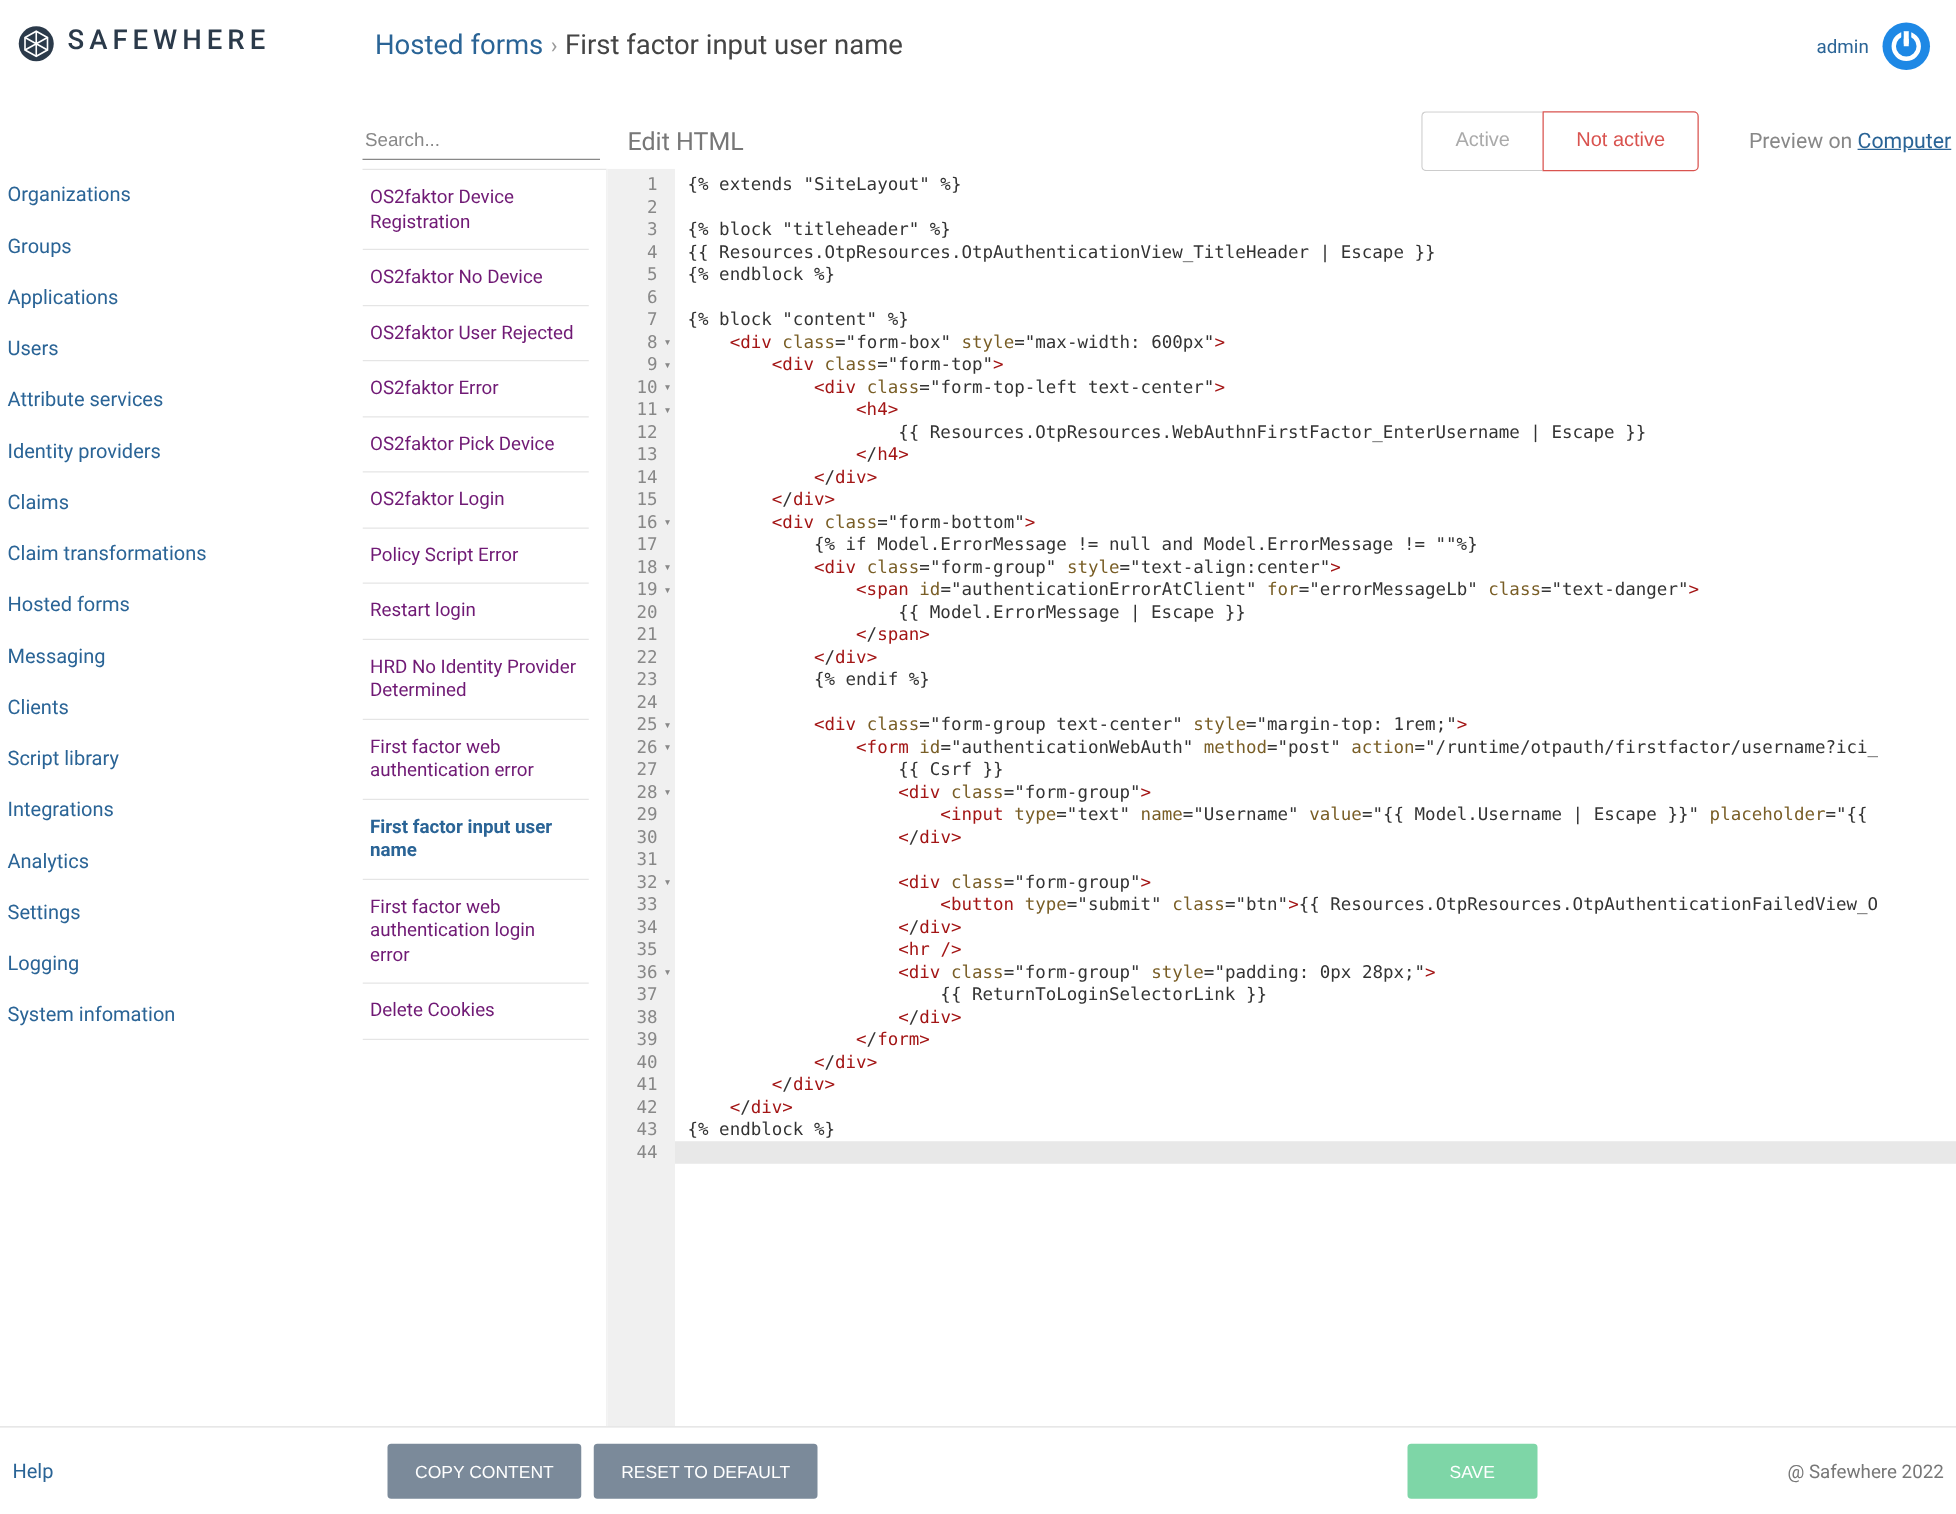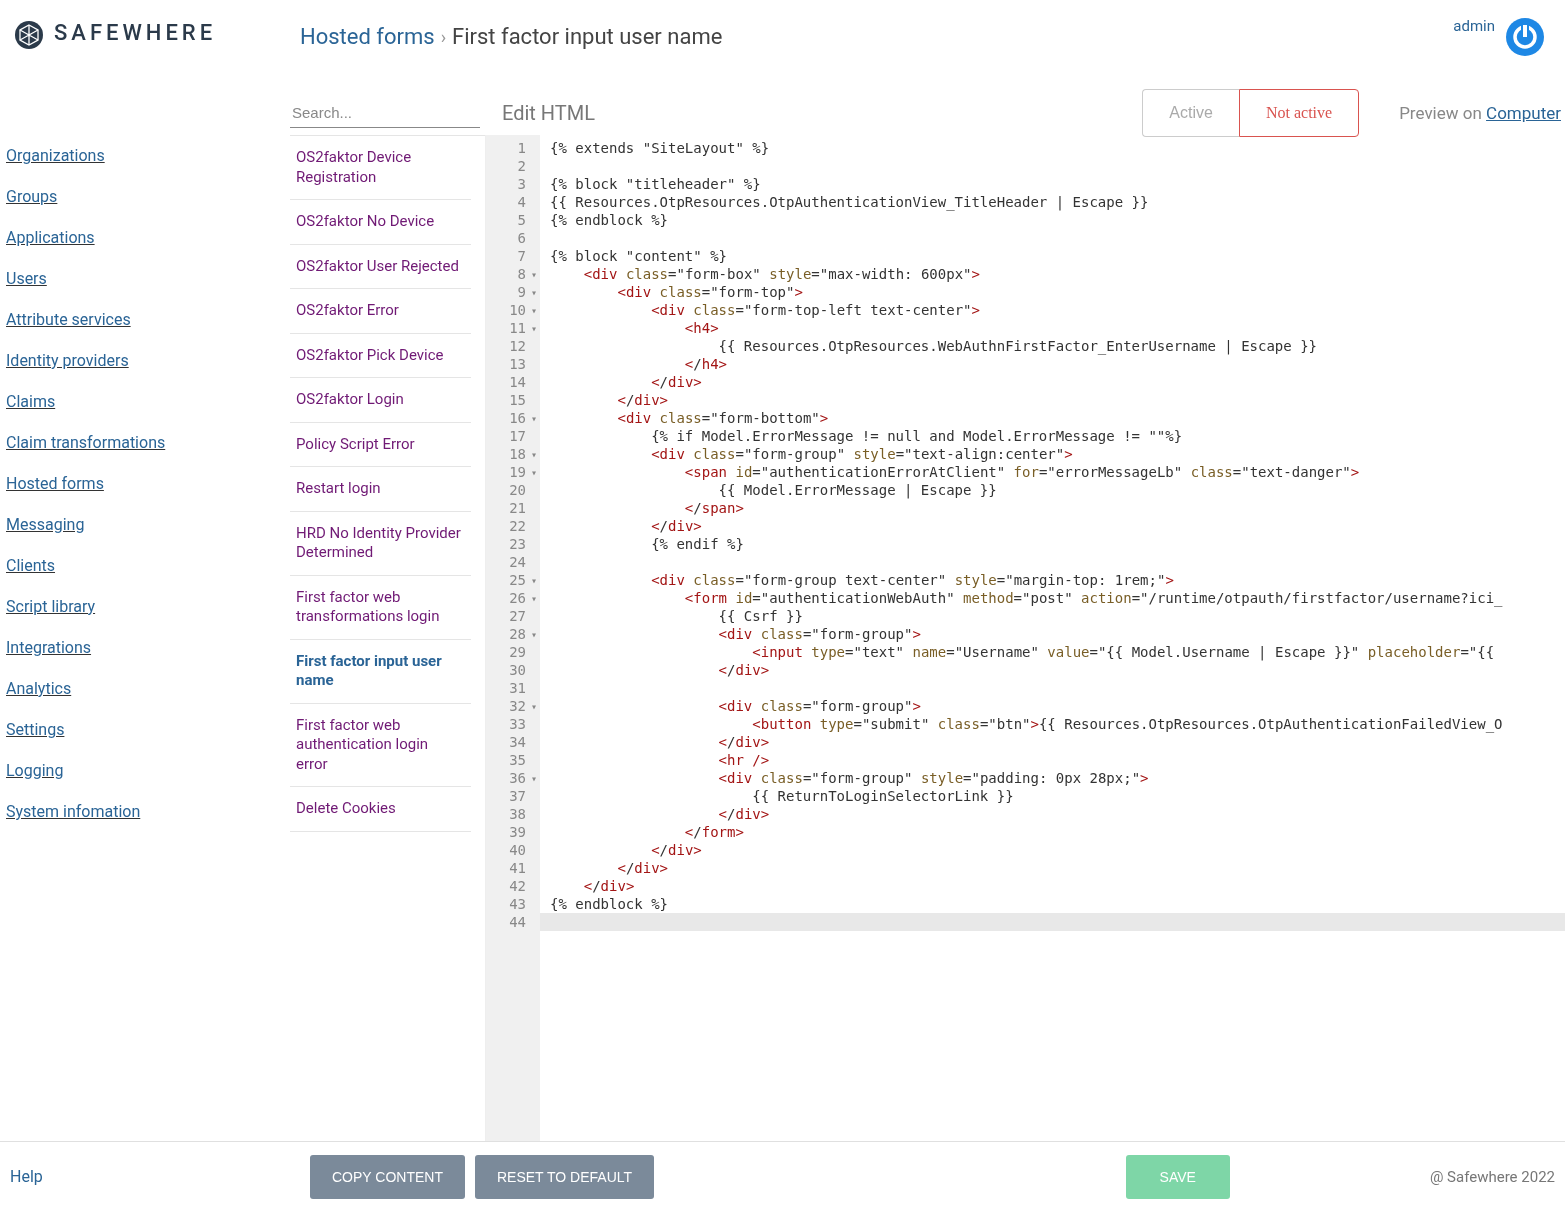--- a/index.html
+++ b/index.html
@@ -39,35 +39,34 @@
     flex: 1;
     display: flex;
     align-items: center;
     gap: 6px;
   }
   .breadcrumb-link { color: #2a6496; font-size: 22px; }
   .breadcrumb-sep { color: #999; font-size: 18px; }
   .breadcrumb-current { color: #444; font-size: 22px; }
   .user-area {
     display: flex;
-    align-items: flex-start;
+    align-items: center;
     gap: 10px;
   }
   .user-name { color: #2a6496; font-size: 15px; }
   .avatar-icon svg { display: block; }
 
   
   .main {
     display: flex;
     height: calc(100% - 65px - 70px);
   }
   .left-nav {
     width: 290px;
     padding: 70px 0 0 6px;
-    text-decoration: underline;
   }
   .left-nav-item {
     display: block;
     padding: 11px 0;
     color: #2a6496;
     font-size: 16px;
     cursor: pointer;
   }
 
   
@@ -116,21 +115,20 @@
   }
   .active-toggle button:first-child {
     border-right: none;
     color: #aaa;
     border-radius: 4px 0 0 4px;
   }
   .active-toggle button:last-child {
     color: #d9534f;
     border: 1px solid #d9534f;
     border-radius: 0 4px 4px 0;
-    font-family: Liberation Serif, serif;
   }
   .preview-label {
     font-size: 17px;
     color: #888;
     white-space: nowrap;
     padding-right: 4px;
   }
   .preview-link {
     text-decoration: underline;
     color: #2a6496;
@@ -331,21 +329,21 @@
         <div class="form-list" id="form-list">
             <div class="form-list-item">OS2faktor Device Registration</div>
             <div class="form-list-item">OS2faktor No Device</div>
             <div class="form-list-item">OS2faktor User Rejected</div>
             <div class="form-list-item">OS2faktor Error</div>
             <div class="form-list-item">OS2faktor Pick Device</div>
             <div class="form-list-item">OS2faktor Login</div>
             <div class="form-list-item">Policy Script Error</div>
             <div class="form-list-item">Restart login</div>
             <div class="form-list-item">HRD No Identity Provider Determined</div>
-            <div class="form-list-item">First factor web transformations login</div>
+            <div class="form-list-item">First factor web authentication error</div>
             <div class="form-list-item selected">First factor input user name</div>
             <div class="form-list-item">First factor web authentication login error</div>
             <div class="form-list-item">Delete Cookies</div>
           </div>
       </div>
 
       <div class="editor">
         <div class="code-area">
           <div class="gutter" id="gutter">
               <div>1</div>

